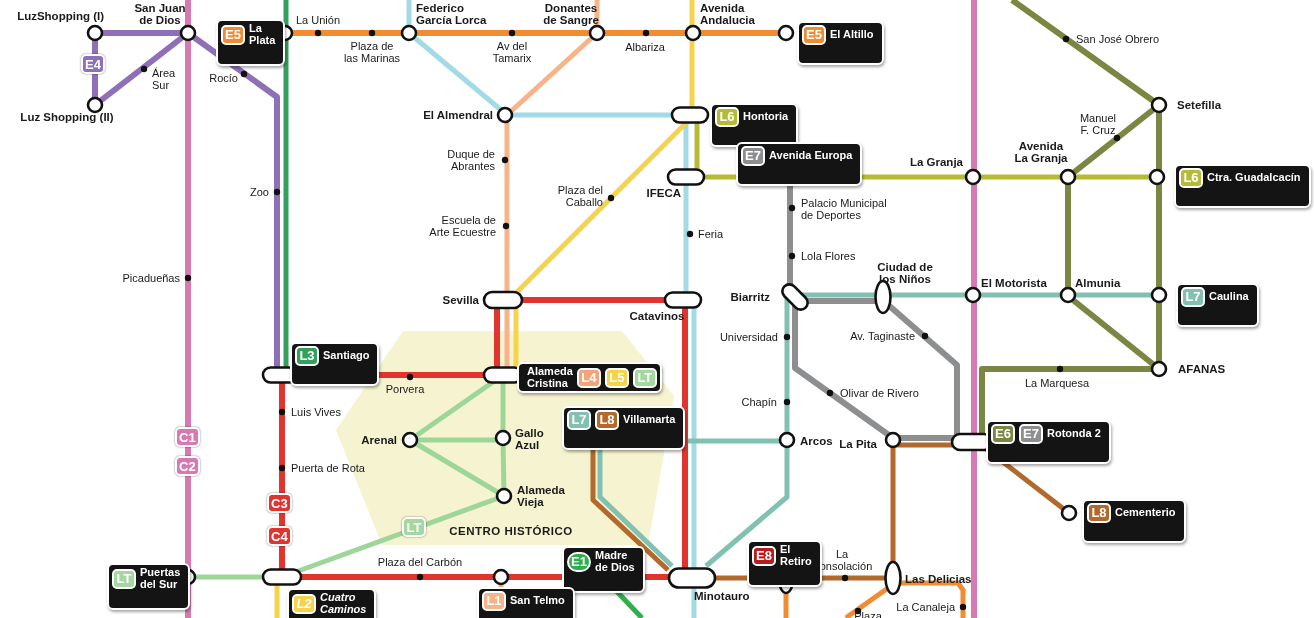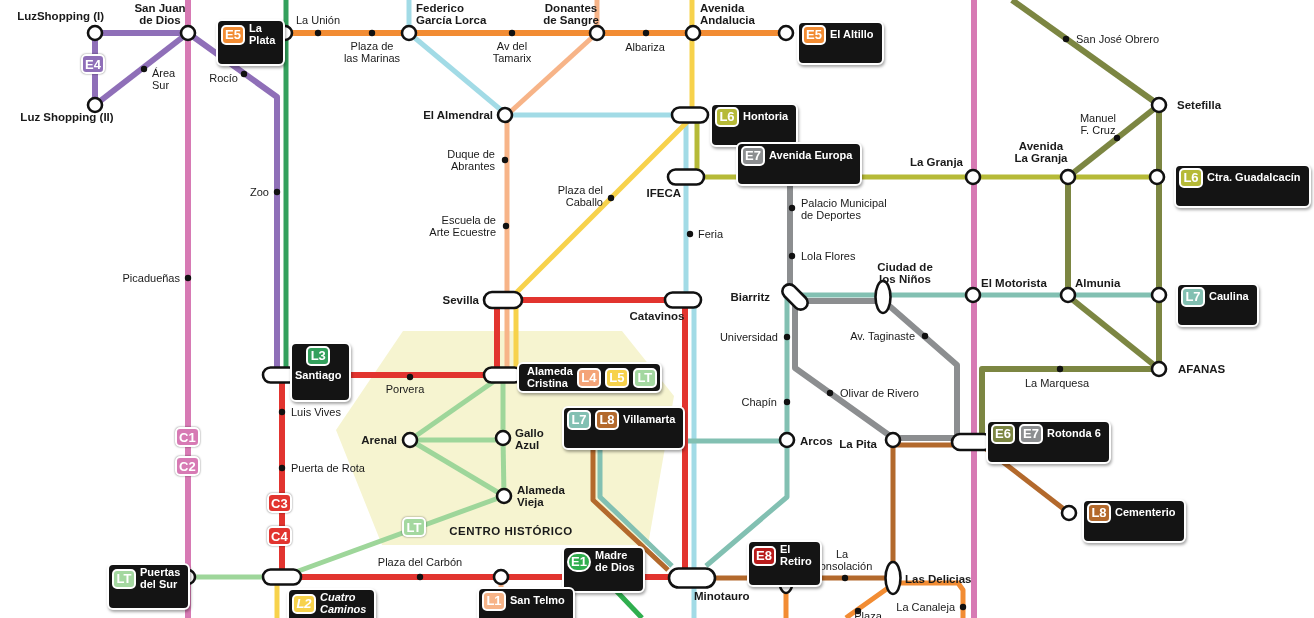--- a/index.html
+++ b/index.html
@@ -239,21 +239,21 @@
         <span class="btxt">
           <div>Ctra. Guadalcacín</div>
         </span>
       </div>
       <div class="mbox" style="left: 1176px; top: 283px;">
         <span class="lbadge" style="background: rgb(130, 192, 178);">L7</span>
         <span class="btxt">
           <div>Caulina</div>
         </span>
       </div>
-      <div class="mbox" style="left: 290px; top: 342px; flex-direction: column;">
+      <div class="mbox" style="left: 290px; top: 342px;">
         <span class="lbadge" style="background: rgb(51, 160, 92);">L3</span>
         <span class="btxt">
           <div>Santiago</div>
         </span>
       </div>
       <div class="mbox" style="left: 517px; top: 362px; padding: 2px 3px 2px 8px;">
         <span class="btxt">
           <div>Alameda</div>
           <div>Cristina</div>
         </span>
@@ -265,21 +265,21 @@
         <span class="lbadge" style="background: rgb(130, 192, 178);">L7</span>
         <span class="lbadge" style="background: rgb(179, 105, 44);">L8</span>
         <span class="btxt">
           <div>Villamarta</div>
         </span>
       </div>
       <div class="mbox" style="left: 986px; top: 420px;">
         <span class="lbadge" style="background: rgb(124, 134, 66);">E6</span>
         <span class="lbadge" style="background: rgb(140, 142, 144);">E7</span>
         <span class="btxt">
-          <div>Rotonda 6</div>
+          <div>Rotonda 2</div>
         </span>
       </div>
       <div class="mbox" style="left: 1082px; top: 499px;">
         <span class="lbadge" style="background: rgb(179, 105, 44);">L8</span>
         <span class="btxt">
           <div>Cementerio</div>
         </span>
       </div>
       <div class="mbox" style="left: 747px; top: 540px;">
         <span class="lbadge" style="background: #b91c1c;">E8</span>

